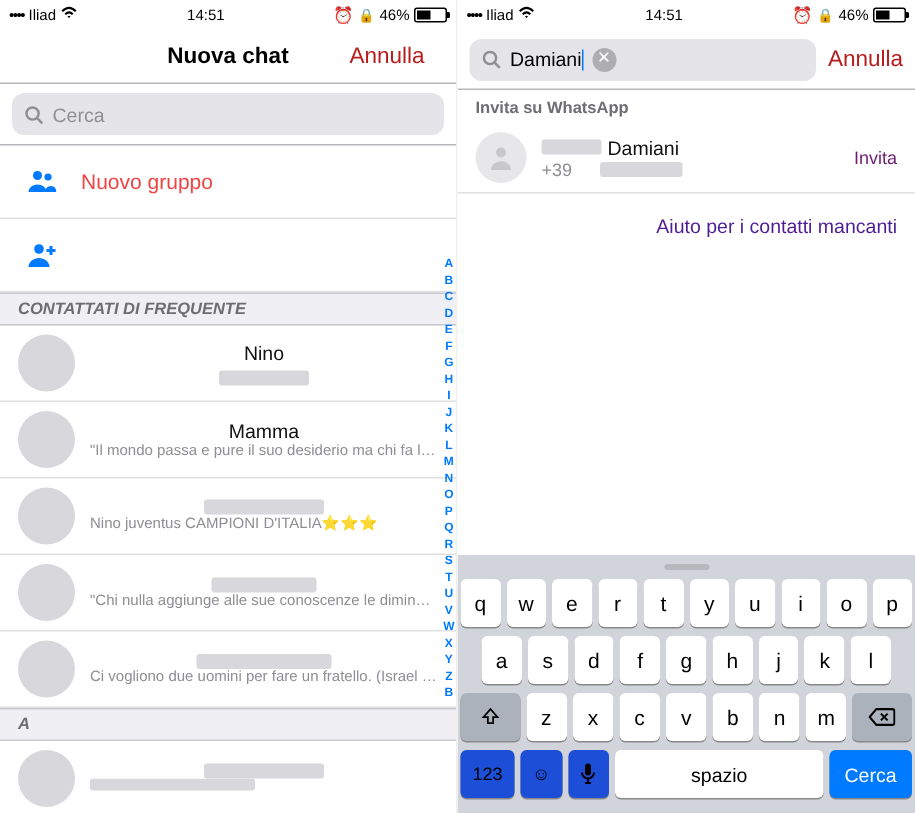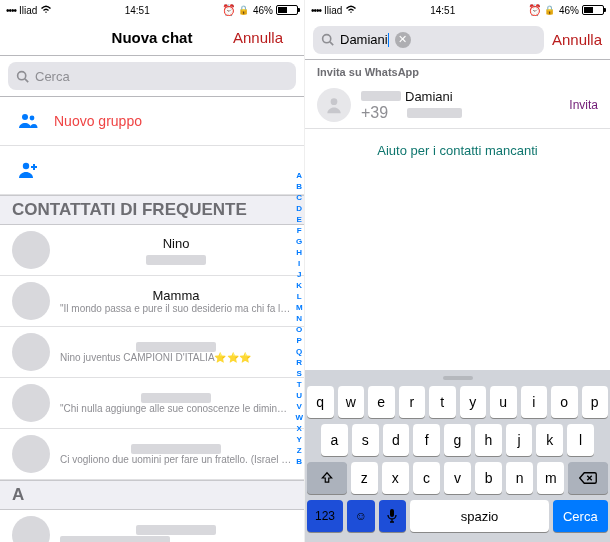--- a/index.html
+++ b/index.html
@@ -27,41 +27,41 @@
     .search-row { padding:6px 8px; background:#fff; border-bottom:0.5px solid #b8b8bc;}
     .search { background:#e4e4e9; border-radius:8px; height:28px; display:flex; align-items:center; padding:0 8px; gap:6px; }
     .search svg { flex:none; }
     .search input { border:none; background:transparent; outline:none; font-size:13px; color:#000; width:100%; }
     .search input::placeholder { color:#8e8e93; }
     .clear { width:16px;height:16px;border-radius:50%;background:#aeaeb2;color:#fff;display:flex;align-items:center;justify-content:center;font-size:11px;line-height:1;}
 
     
     .menu-row { display:flex; align-items:center; gap:12px; padding:10px 14px; border-bottom:0.5px solid #e0e0e2; color:#ef4444; font-size:14px;}
     .menu-row .icon-circle { width:28px; height:28px; color:#007aff; display:flex; align-items:center; justify-content:center;}
-    .section-hdr { background:#efeff4; color:#6d6d72; font-size:17px; font-weight:600; padding:4px 12px; border-top:0.5px solid #c8c8cc; border-bottom:0.5px solid #c8c8cc; }
+    .section-hdr { background:#efeff4; color:#6d6d72; font-size:11px; font-weight:600; padding:4px 12px; border-top:0.5px solid #c8c8cc; border-bottom:0.5px solid #c8c8cc;font-style:italic; }
     .contact { display:flex; align-items:center; gap:10px; padding:6px 12px; border-bottom:0.5px solid #e0e0e2;}
     .avatar { width:38px; height:38px; background:#d8d8dc; border-radius:50%; flex:none;}
     .c-text { flex:1; min-width:0; }
     .c-name { font-size:13px; color:#111; font-weight:500; display:flex; align-items:center; gap:4px;flex-direction:column;}
     .redact { display:inline-block; height:10px; background:#d8d8dc; border-radius:2px; }
     .c-status { font-size:10px; color:#8e8e93; white-space:nowrap; overflow:hidden; text-overflow:ellipsis; }
     .c-status .redact{height:8px;}
     .index { position:absolute; right:1px; top:170px; font-size:8px; color:#007aff; font-weight:600; display:flex; flex-direction:column; line-height:11px; text-align:center; }
 
     
     .search-nav { display:flex; align-items:center; height:40px; padding:0 8px; gap:8px; border-bottom:0.5px solid #b8b8bc;}
     .search-nav .search { flex:1; }
     .search-nav .nav-cancel { position:static; }
     .invite-hdr { font-size:11px; font-weight:600; color:#6d6d72; padding:6px 12px 4px; }
     .invite-row { display:flex; align-items:center; padding:6px 12px; gap:10px; border-bottom:0.5px solid #e0e0e2;}
     .avatar-out { width:34px;height:34px;border-radius:50%;background:#e7e7ea;display:flex;align-items:center;justify-content:center;color:#c7c7cc;}
     .inv-name { font-size:13px; color:#111; display:flex; align-items:center; gap:4px;}
-    .inv-sub { font-size:16px; color:#8e8e93; display:flex; align-items:center; gap:19px;}
+    .inv-sub { font-size:12px; color:#8e8e93; display:flex; align-items:center; gap:19px;}
     .invite-link { margin-left:auto; color:#701a75; font-size:12px; }
-    .help { color:#0f766e; font-size:13px; padding:14px 12px; text-align:center;}
+    .help { color:#4c1d95; font-size:13px; padding:14px 12px; text-align:right;}
     .caret { display:inline-block; width:1px; height:14px; background:#007aff; }
 
     
     .keyboard { position:absolute; bottom:0; left:0; right:0; background:#d1d4da; padding:4px 2px; }
     .kb-handle { width:30px; height:4px; background:#b5b8bd; border-radius:2px; margin:2px auto 6px; }
     .kb-row { display:flex; justify-content:center; gap:4px; margin-bottom:6px; }
     .key { background:#fff; border-radius:4px; box-shadow:0 1px 0 #888; height:32px; display:flex; align-items:center; justify-content:center; font-size:14px; color:#000; }
     .key.letter { flex:1; min-width:0; }
     .key.special { background:#1d4ed8; flex:1.4; font-size:12px;}
     .key.shift, .key.del { flex:1.3; background:#acb2bc;}

